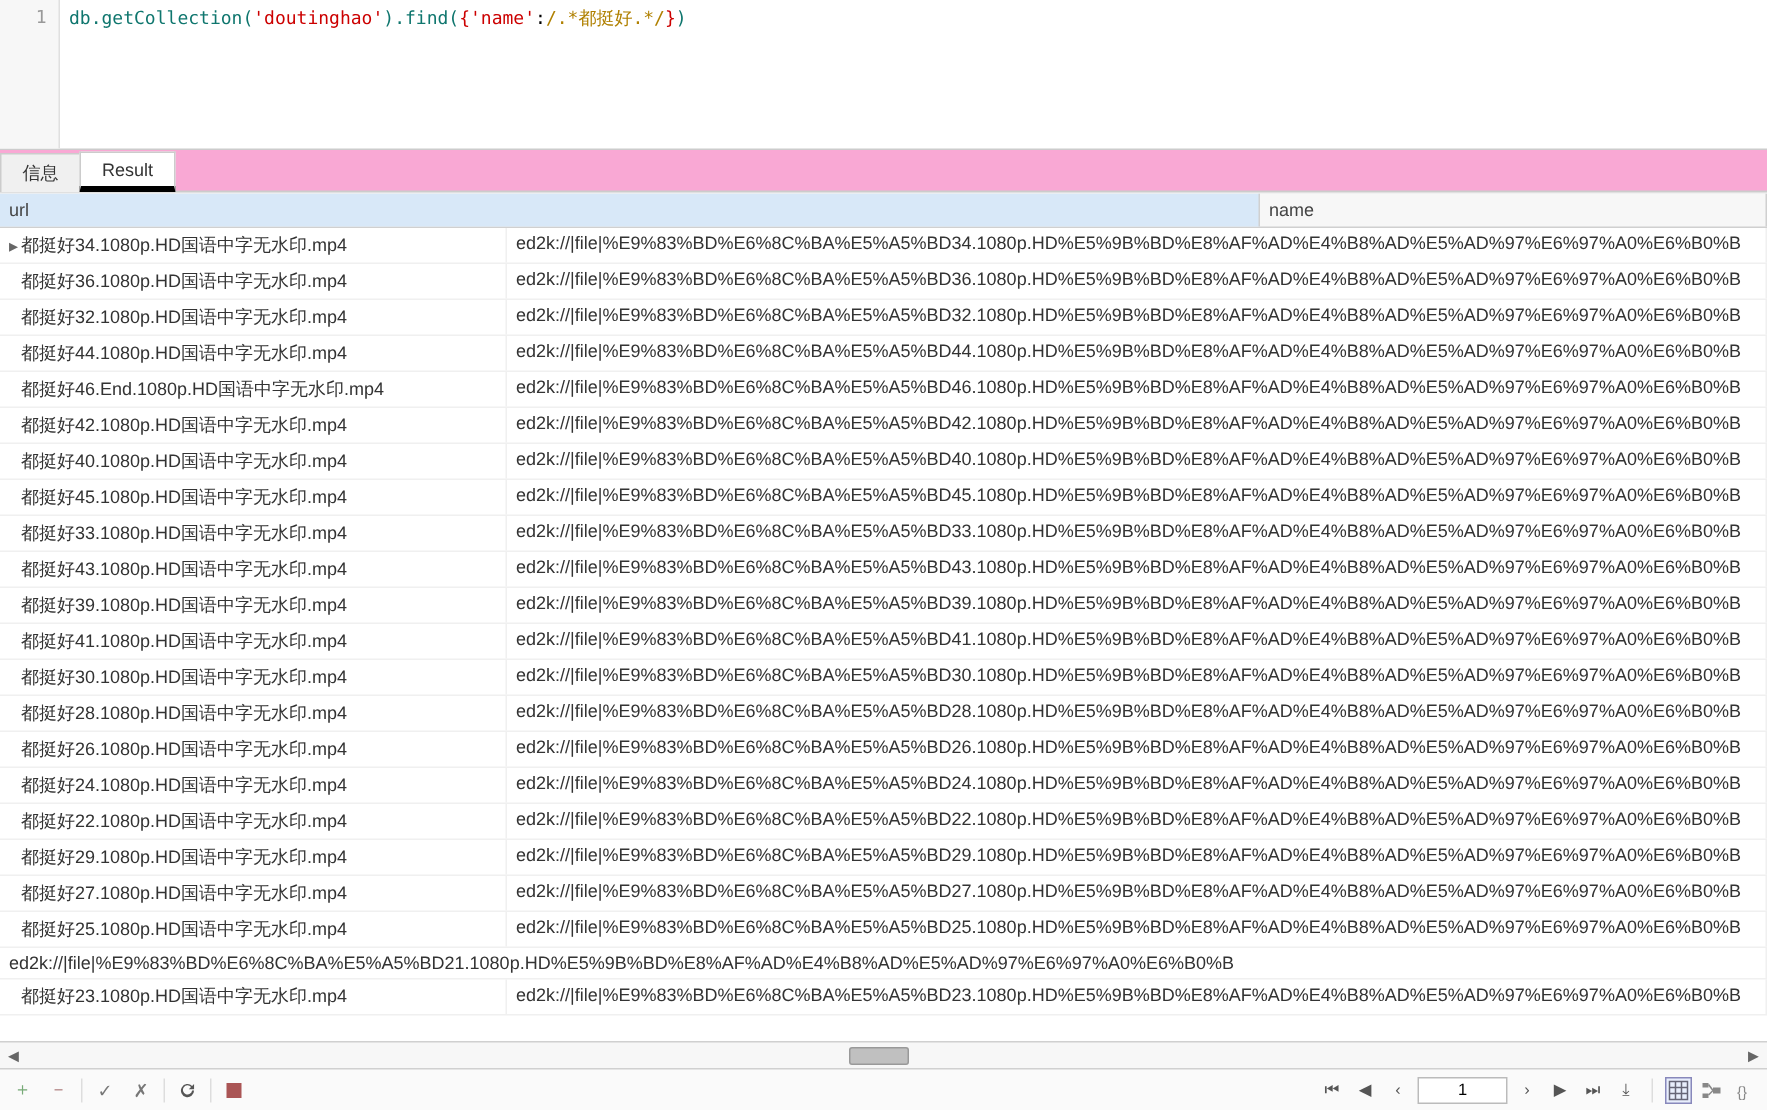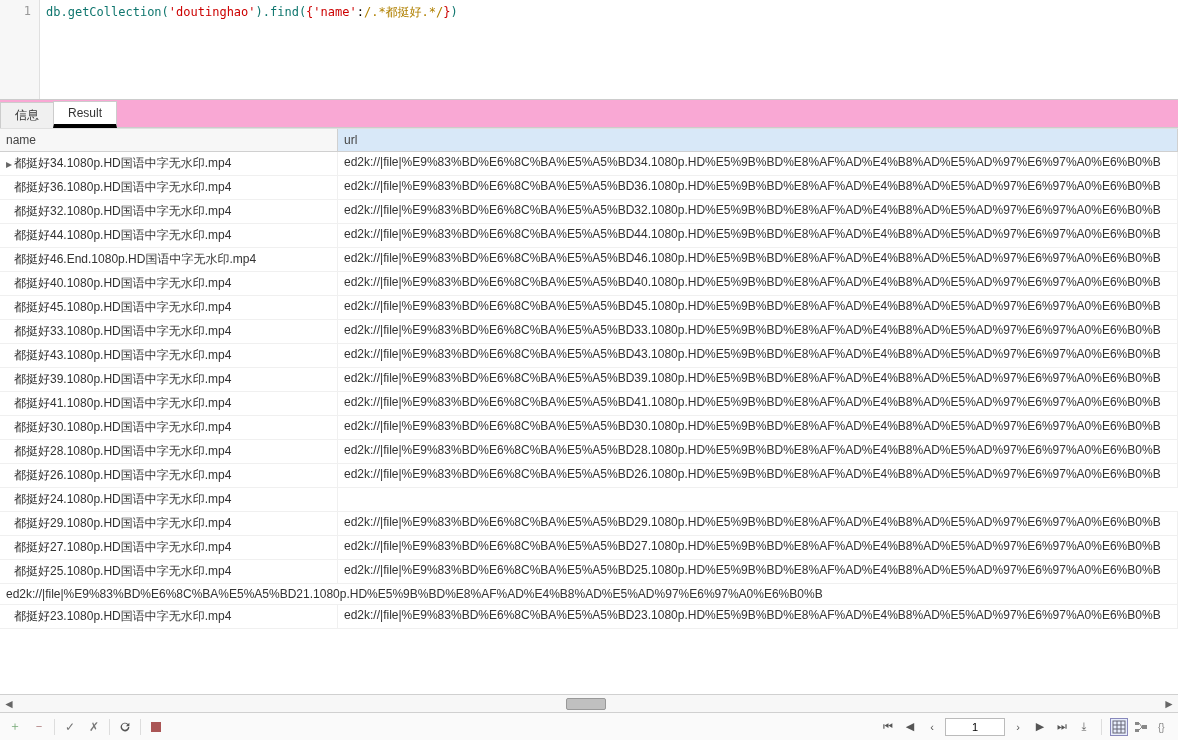--- a/index.html
+++ b/index.html
@@ -55,22 +55,22 @@
   <div class="code"><span class="tok-db">db</span><span class="tok-method">.getCollection(</span><span class="tok-str">'doutinghao'</span><span class="tok-method">).find(</span><span class="tok-brace">{</span><span class="tok-str">'name'</span><span class="tok-punct">:</span><span class="tok-regex">/.*都挺好.*/</span><span class="tok-brace">}</span><span class="tok-method">)</span></div>
 </div>
 
 <div class="tabs">
   <div class="tab">信息</div>
   <div class="tab active">Result</div>
 </div>
 
 <div class="result-grid">
   <div class="grid-header">
+    <div class="col col-url">url</div>
     <div class="col col-name">name</div>
-    <div class="col col-url">url</div>
   </div>
   <div class="grid-body" id="grid-body">
       <div class="row">
         <div class="cell cn">
           <span class="marker">▸</span>
           <span>都挺好34.1080p.HD国语中字无水印.mp4</span>
         </div>
         <div class="cell cu">ed2k://|file|%E9%83%BD%E6%8C%BA%E5%A5%BD34.1080p.HD%E5%9B%BD%E8%AF%AD%E4%B8%AD%E5%AD%97%E6%97%A0%E6%B0%B</div>
       </div>
       <div class="row">
@@ -97,20 +97,27 @@
       <div class="row">
         <div class="cell cn">
           <span class="marker"></span>
           <span>都挺好46.End.1080p.HD国语中字无水印.mp4</span>
         </div>
         <div class="cell cu">ed2k://|file|%E9%83%BD%E6%8C%BA%E5%A5%BD46.1080p.HD%E5%9B%BD%E8%AF%AD%E4%B8%AD%E5%AD%97%E6%97%A0%E6%B0%B</div>
       </div>
       <div class="row">
         <div class="cell cn">
           <span class="marker"></span>
+          <span>都挺好42.1080p.HD国语中字无水印.mp4</span>
+        </div>
+        <div class="cell cu">ed2k://|file|%E9%83%BD%E6%8C%BA%E5%A5%BD42.1080p.HD%E5%9B%BD%E8%AF%AD%E4%B8%AD%E5%AD%97%E6%97%A0%E6%B0%B</div>
+      </div>
+      <div class="row">
+        <div class="cell cn">
+          <span class="marker"></span>
           <span>都挺好40.1080p.HD国语中字无水印.mp4</span>
         </div>
         <div class="cell cu">ed2k://|file|%E9%83%BD%E6%8C%BA%E5%A5%BD40.1080p.HD%E5%9B%BD%E8%AF%AD%E4%B8%AD%E5%AD%97%E6%97%A0%E6%B0%B</div>
       </div>
       <div class="row">
         <div class="cell cn">
           <span class="marker"></span>
           <span>都挺好45.1080p.HD国语中字无水印.mp4</span>
         </div>
         <div class="cell cu">ed2k://|file|%E9%83%BD%E6%8C%BA%E5%A5%BD45.1080p.HD%E5%9B%BD%E8%AF%AD%E4%B8%AD%E5%AD%97%E6%97%A0%E6%B0%B</div>
@@ -162,20 +169,28 @@
           <span class="marker"></span>
           <span>都挺好26.1080p.HD国语中字无水印.mp4</span>
         </div>
         <div class="cell cu">ed2k://|file|%E9%83%BD%E6%8C%BA%E5%A5%BD26.1080p.HD%E5%9B%BD%E8%AF%AD%E4%B8%AD%E5%AD%97%E6%97%A0%E6%B0%B</div>
       </div>
       <div class="row">
         <div class="cell cn">
           <span class="marker"></span>
           <span>都挺好24.1080p.HD国语中字无水印.mp4</span>
         </div>
+        <div class="cell cu">ed2k://|file|%E9%83%BD%E6%8C%BA%E5%A5%BD24.1080p.HD%E5%9B%BD%E8%AF%AD%E4%B8%AD%E5%AD%97%E6%97%A0%E6%B0%B</div>
+      </div>
+      <div class="row">
+        <div class="cell cn">
+          <span class="marker"></span>
+          <span>都挺好22.1080p.HD国语中字无水印.mp4</span>
+        </div>
+        <div class="cell cu">ed2k://|file|%E9%83%BD%E6%8C%BA%E5%A5%BD22.1080p.HD%E5%9B%BD%E8%AF%AD%E4%B8%AD%E5%AD%97%E6%97%A0%E6%B0%B</div>
       </div>
       <div class="row">
         <div class="cell cn">
           <span class="marker"></span>
           <span>都挺好29.1080p.HD国语中字无水印.mp4</span>
         </div>
         <div class="cell cu">ed2k://|file|%E9%83%BD%E6%8C%BA%E5%A5%BD29.1080p.HD%E5%9B%BD%E8%AF%AD%E4%B8%AD%E5%AD%97%E6%97%A0%E6%B0%B</div>
       </div>
       <div class="row">
         <div class="cell cn">

